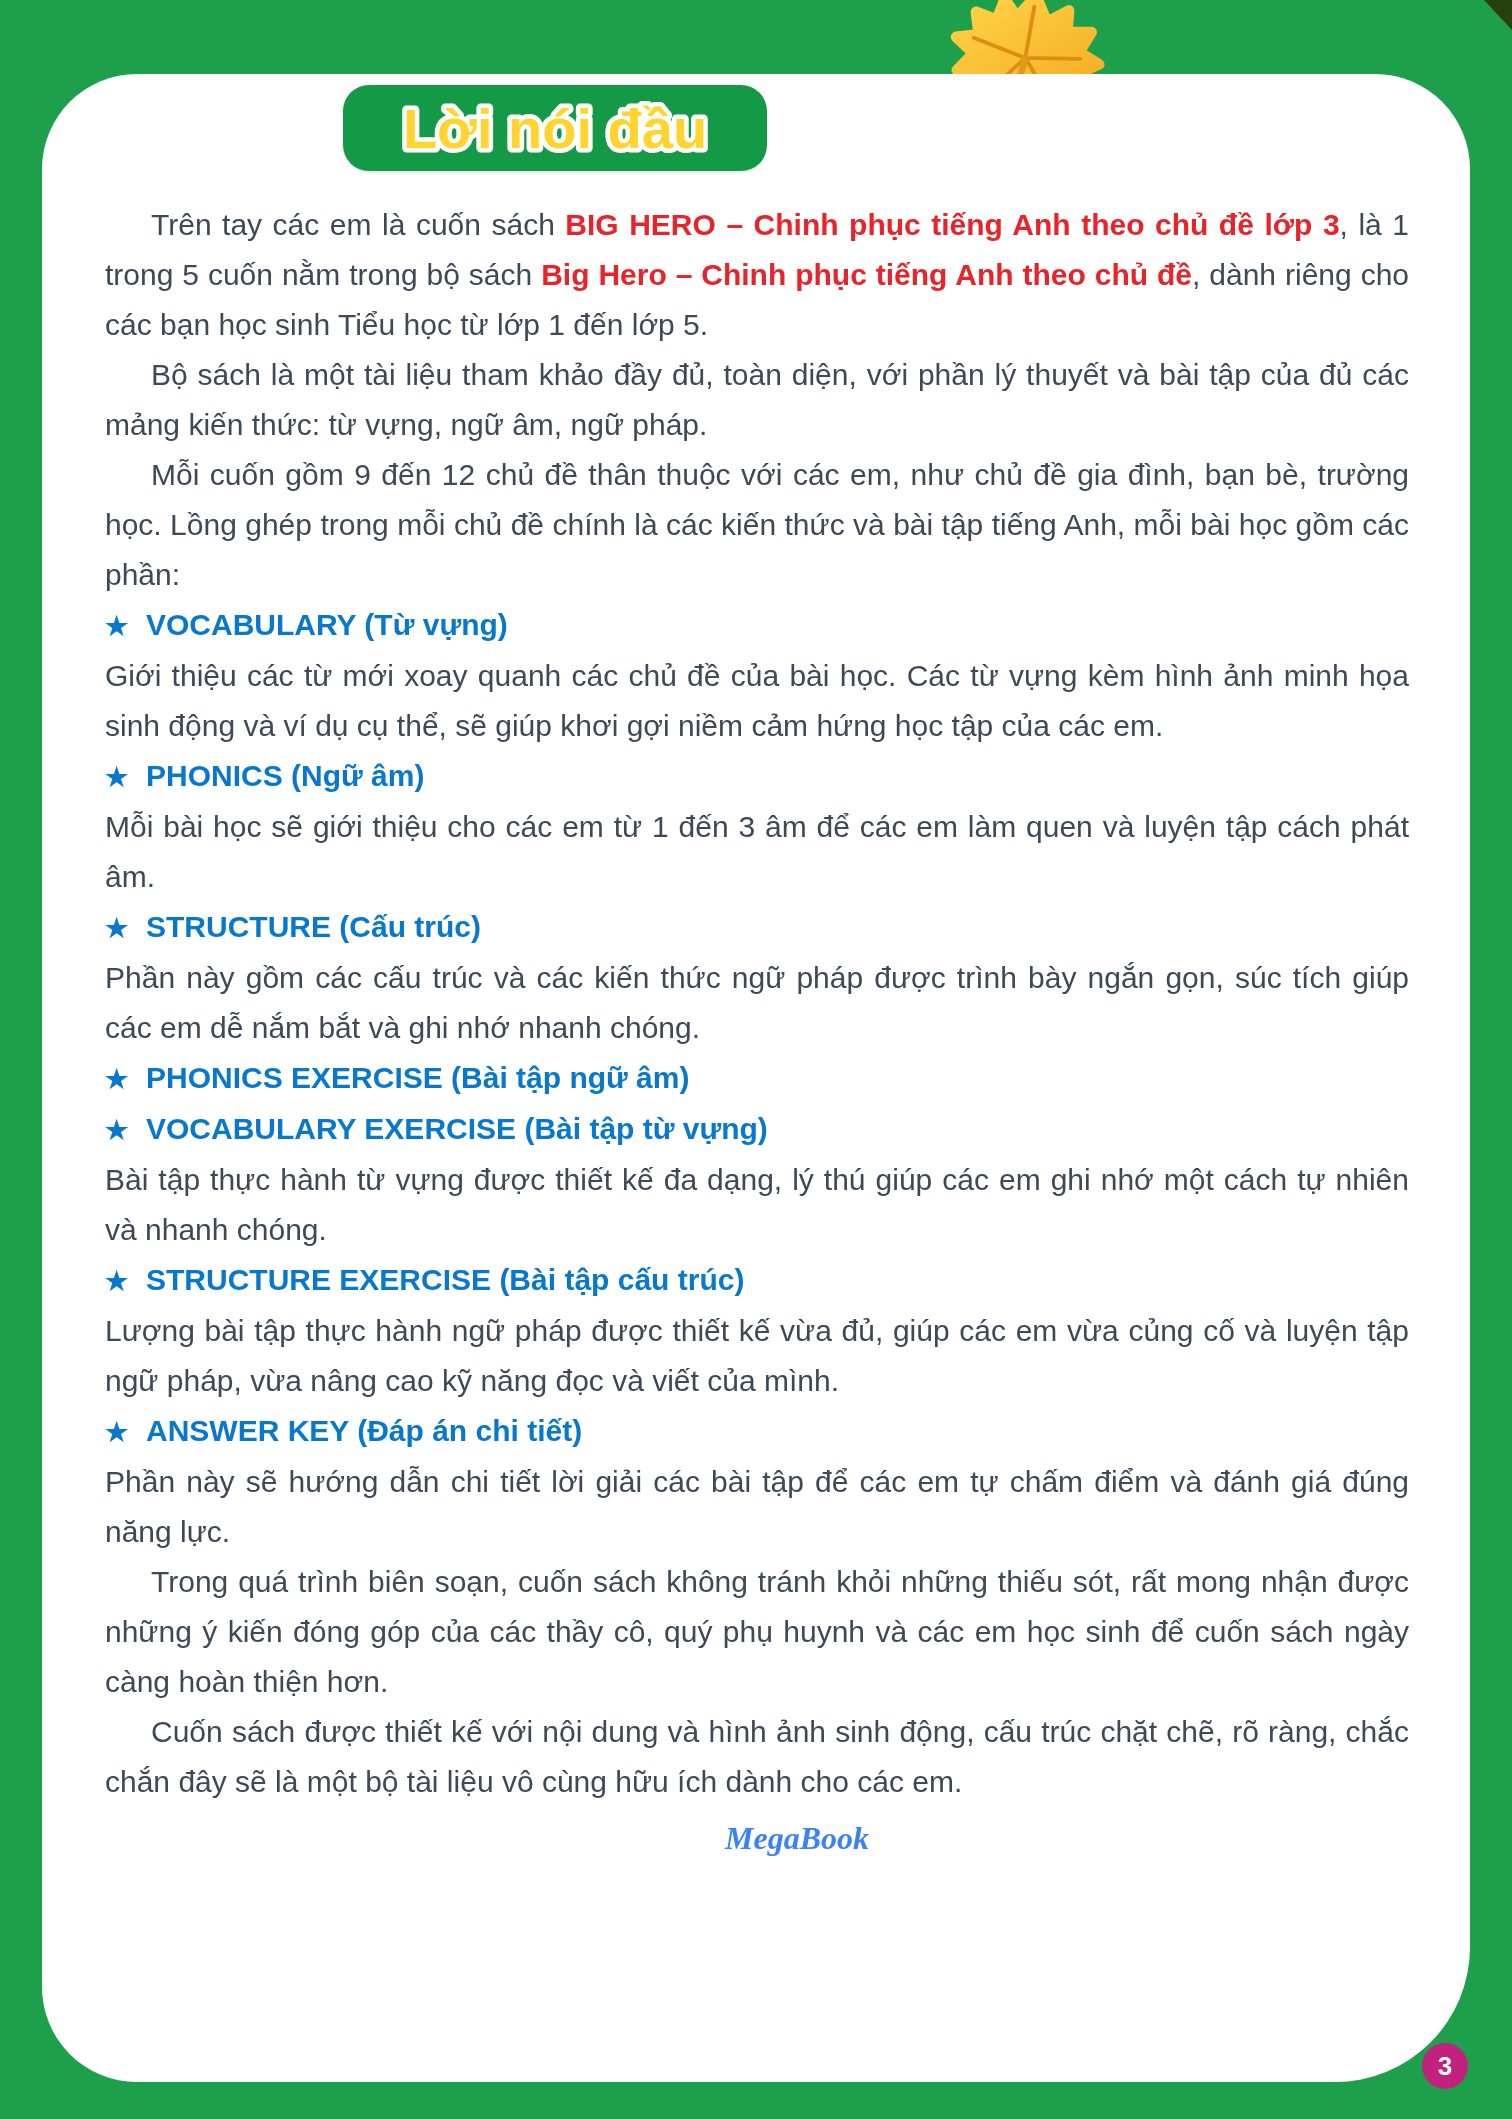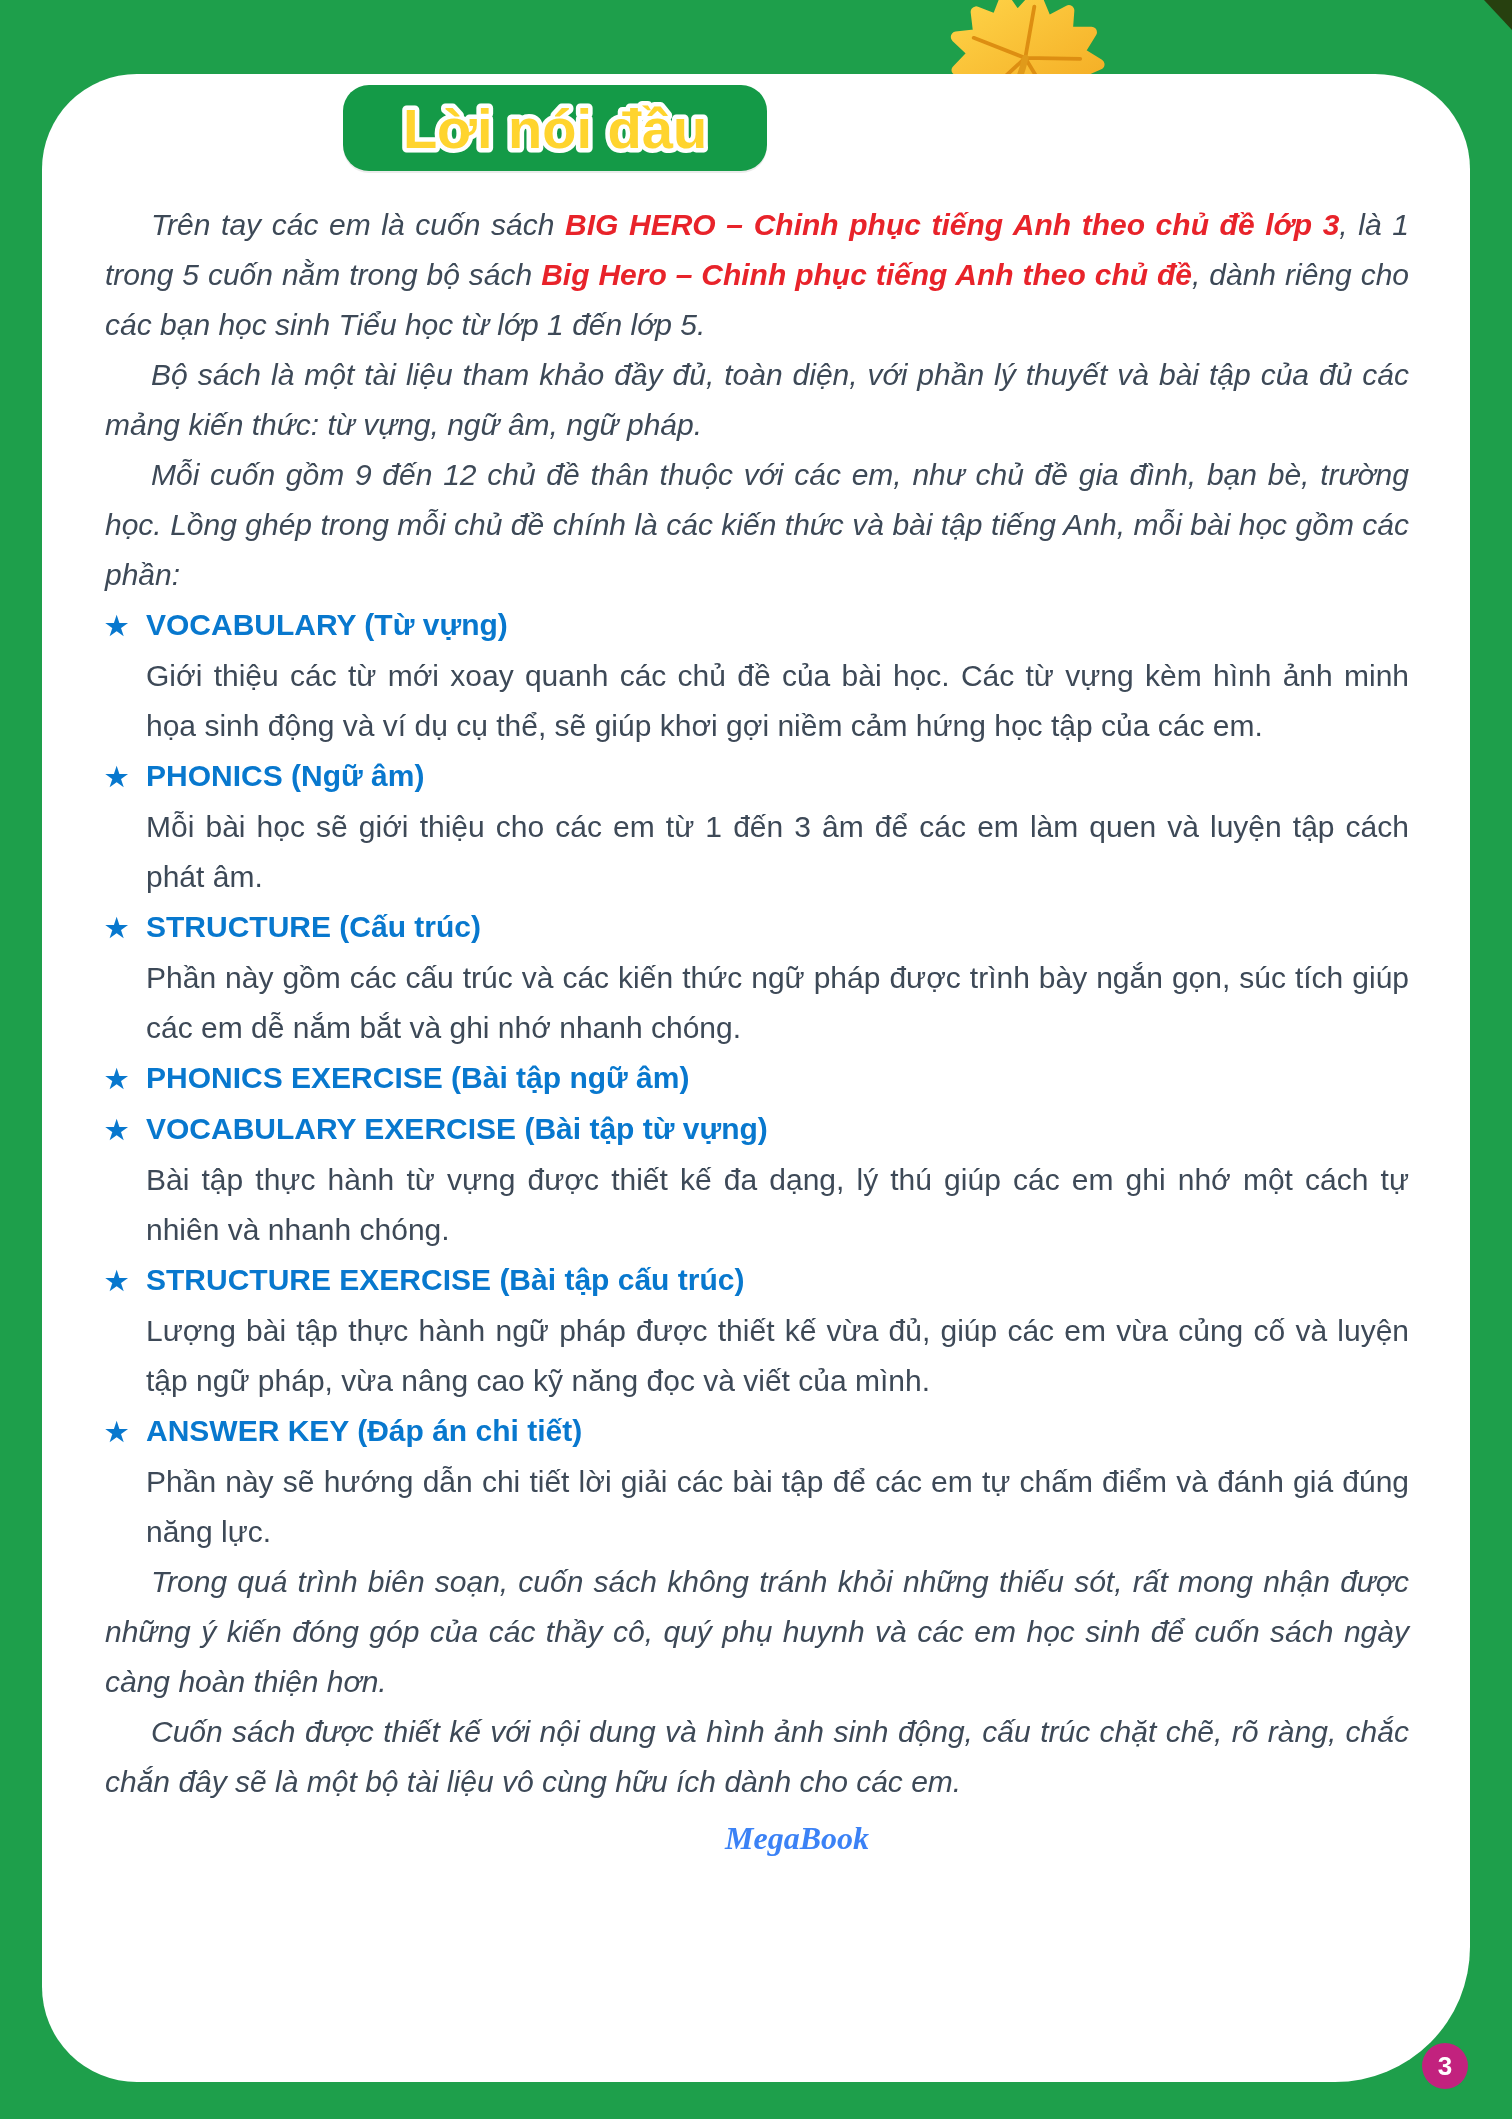--- a/index.html
+++ b/index.html
@@ -49,39 +49,39 @@
     position:absolute;
     left:63px; right:61px; top:126px;
   }
 
   .para, .section-body {
     font-size:30px;
     line-height:50px;
     color:#3D4957;
     text-align:justify;
   }
-  .para { text-indent:46px;font-style:italic; }
+  .para { text-indent:46px; }
 
   .red { color:#E8232A; font-weight:bold; }
 
   .section-heading {
     display:flex;
     align-items:baseline;
     font-size:30px;
     line-height:50px;
     font-weight:bold;
     color:#0878CE;
   }
   .star {
     flex:none;
     width:41px;
     font-size:26px;
     color:#0878CE;
   }
-  .section-body { margin-left:41px; }
+  .section-body { }
 
   .signature {
     margin-top:6px;
     font-family:"Liberation Serif", serif;
     font-style:italic;
     font-weight:bold;
     font-size:32px;
     line-height:50px;
     color:#3b82f6;
     text-align:right;

